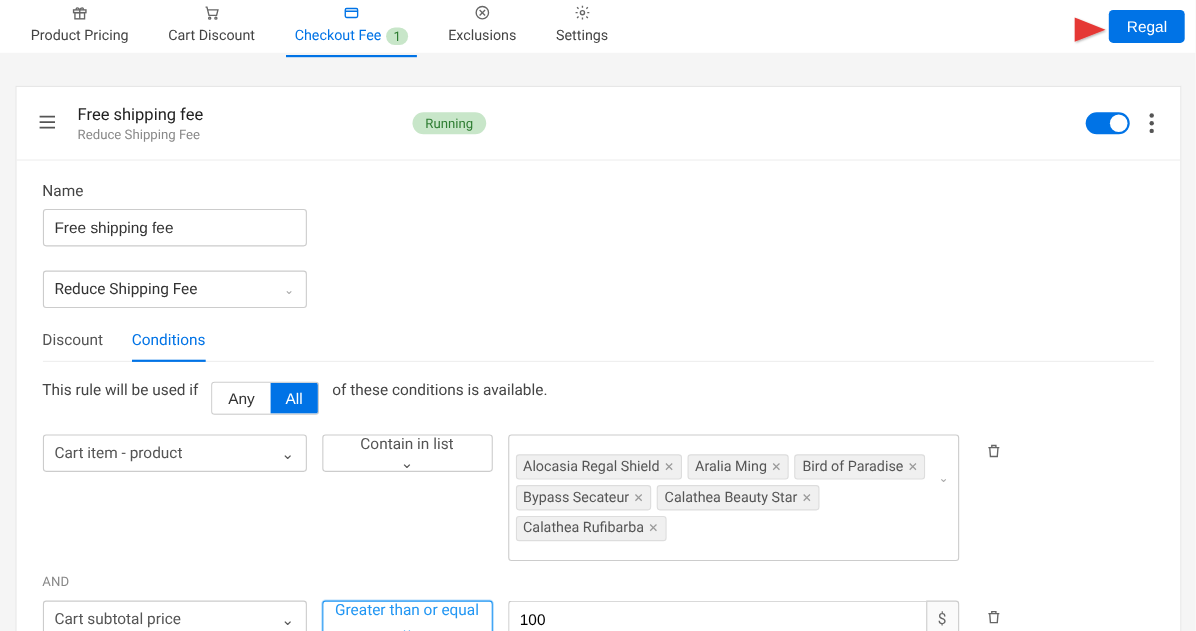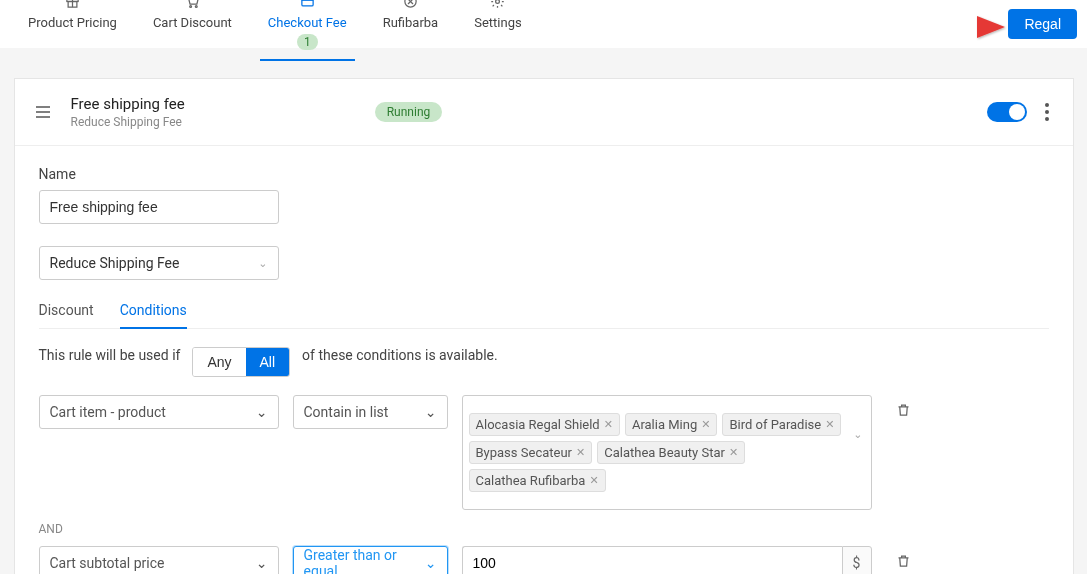--- a/index.html
+++ b/index.html
@@ -4,21 +4,21 @@
 <style>
 * { box-sizing: border-box; margin: 0; padding: 0; }
 body { font-family: -apple-system, BlinkMacSystemFont, "Segoe UI", Roboto, sans-serif; font-size: 14px; color: #333; background: #f5f5f5; width: 1087px; }
 .top-bar { background: #fff; display: flex; align-items: center; padding: 0 10px; height: 48px; position: relative; }
 .top-tabs { display: flex; gap: 0; }
 .top-tab { display: flex; flex-direction: column; align-items: center; padding: 6px 18px 10px; cursor: pointer; color: #444; font-size: 13px; position: relative; }
 .top-tab .icon { font-size: 15px; margin-bottom: 2px; color: #666; }
 .top-tab.active { color: #0073e6; }
 .top-tab.active .icon { color: #0073e6; }
 .top-tab.active::after { content: ""; position: absolute; bottom: -1px; left: 10px; right: 10px; height: 2px; background: #0073e6; }
-.tab-label-row { display: flex; align-items: center; gap: 4px; flex-direction: column; }
+.tab-label-row { display: flex; align-items: center; gap: 4px; }
 .badge { background: #c8e6c9; color: #2e7d32; border-radius: 10px; padding: 1px 7px; font-size: 12px; }
 .save-btn { margin-left: auto; background: #0073e6; color: #fff; border: none; border-radius: 4px; padding: 7px 16px; font-size: 14px; cursor: pointer; }
 .arrow-annotation { position: absolute; right: 80px; top: 12px; z-index: 100; pointer-events: none; }
 .main-area { padding: 30px 0 0 0; }
 .card { background: #fff; border: 1px solid #e5e5e5; margin: 0 auto; width: 1060px; }
 .card-header { display: flex; align-items: center; padding: 16px 20px; border-bottom: 1px solid #eee; }
 .ham-icon { font-size: 18px; color: #555; margin-right: 20px; cursor: grab; }
 .title-block { display: flex; flex-direction: column; }
 .title-main { font-size: 15px; color: #222; }
 .title-sub { font-size: 12px; color: #888; margin-top: 2px; }
@@ -37,21 +37,21 @@
 .inner-tabs { display: flex; gap: 26px; border-bottom: 1px solid #eee; margin-bottom: 18px; }
 .inner-tab { padding: 0 0 10px 0; font-size: 14px; color: #555; cursor: pointer; position: relative; }
 .inner-tab.active { color: #0073e6; }
 .inner-tab.active::after { content: ""; position: absolute; bottom: -1px; left: 0; right: 0; height: 2px; background: #0073e6; }
 .cond-intro { display: flex; align-items: flex-start; gap: 12px; font-size: 14px; color: #444; margin-bottom: 18px; }
 .seg-group { display: flex; border: 1px solid #ccc; border-radius: 3px; overflow: hidden; }
 .seg-btn { padding: 6px 14px; font-size: 14px; background: #fff; border: none; cursor: pointer; color: #333; }
 .seg-btn.active { background: #0073e6; color: #fff; }
 .cond-row { display: flex; align-items: flex-start; gap: 14px; margin-bottom: 10px; }
 .sel-sm { width: 240px; height: 34px; border: 1px solid #ccc; border-radius: 3px; padding: 0 10px; font-size: 14px; color: #555; background: #fff; display: flex; align-items: center; justify-content: space-between; cursor: pointer; }
-.sel-md { width: 155px; height: 34px; border: 1px solid #ccc; border-radius: 3px; padding: 0 10px; font-size: 14px; color: #555; background: #fff; display: flex; align-items: center; justify-content: space-between; cursor: pointer; }
+.sel-md { width: 155px; height: 34px; border: 1px solid #ccc; border-radius: 3px; padding: 0 10px; font-size: 14px; color: #555; background: #fff; display: flex; align-items: center; justify-content: space-between; cursor: pointer; flex-direction: column; }
 .sel-md.highlighted { border-color: #2196f3; box-shadow: 0 0 0 1px rgba(33,150,243,0.3); color: #2196f3; }
 .sel-md.highlighted .chev { color: #2196f3; }
 .tags-box { flex: 1; min-height: 34px; border: 1px solid #ccc; border-radius: 3px; padding: 17px 6px; display: flex; flex-wrap: wrap; gap: 5px; align-items: center; max-width: 410px; position: relative; }
 .tag { background: #f0f0f0; border: 1px solid #ddd; border-radius: 3px; padding: 3px 6px; font-size: 13px; color: #555; display: flex; align-items: center; gap: 4px; }
 .tag .x { color: #999; font-size: 11px; cursor: pointer; }
 .tags-chev { position: absolute; right: 8px; top: 32px; color: #aaa; font-size: 11px; }
 .trash { color: #666; cursor: pointer; font-size: 16px; padding-top: 7px; margin-left: 10px; }
 .and-label { font-size: 12px; color: #888; margin: 12px 0 10px; }
 .value-input-wrap { flex: 1; max-width: 410px; display: flex; }
 .value-input { flex: 1; height: 34px; border: 1px solid #ccc; border-right: none; border-radius: 3px 0 0 3px; padding: 0 10px; font-size: 14px; }
@@ -97,21 +97,21 @@
       </div>
     </div>
     <div class="top-tab">
       <span class="icon">
         <svg width="15" height="15" viewBox="0 0 24 24" fill="none" stroke="currentColor" stroke-width="2">
             <circle cx="12" cy="12" r="9"></circle>
             <line x1="8" y1="8" x2="16" y2="16"></line>
             <line x1="16" y1="8" x2="8" y2="16"></line>
           </svg>
       </span>
-      <span>Rufibarba</span>
+      <span>Exclusions</span>
     </div>
     <div class="top-tab">
       <span class="icon">
         <svg width="15" height="15" viewBox="0 0 24 24" fill="none" stroke="currentColor" stroke-width="2">
             <circle cx="12" cy="12" r="3"></circle>
             <path d="M12 2v3M12 19v3M4.2 4.2l2.1 2.1M17.7 17.7l2.1 2.1M2 12h3M19 12h3M4.2 19.8l2.1-2.1M17.7 6.3l2.1-2.1"></path>
           </svg>
       </span>
       <span>Settings</span>
     </div>

